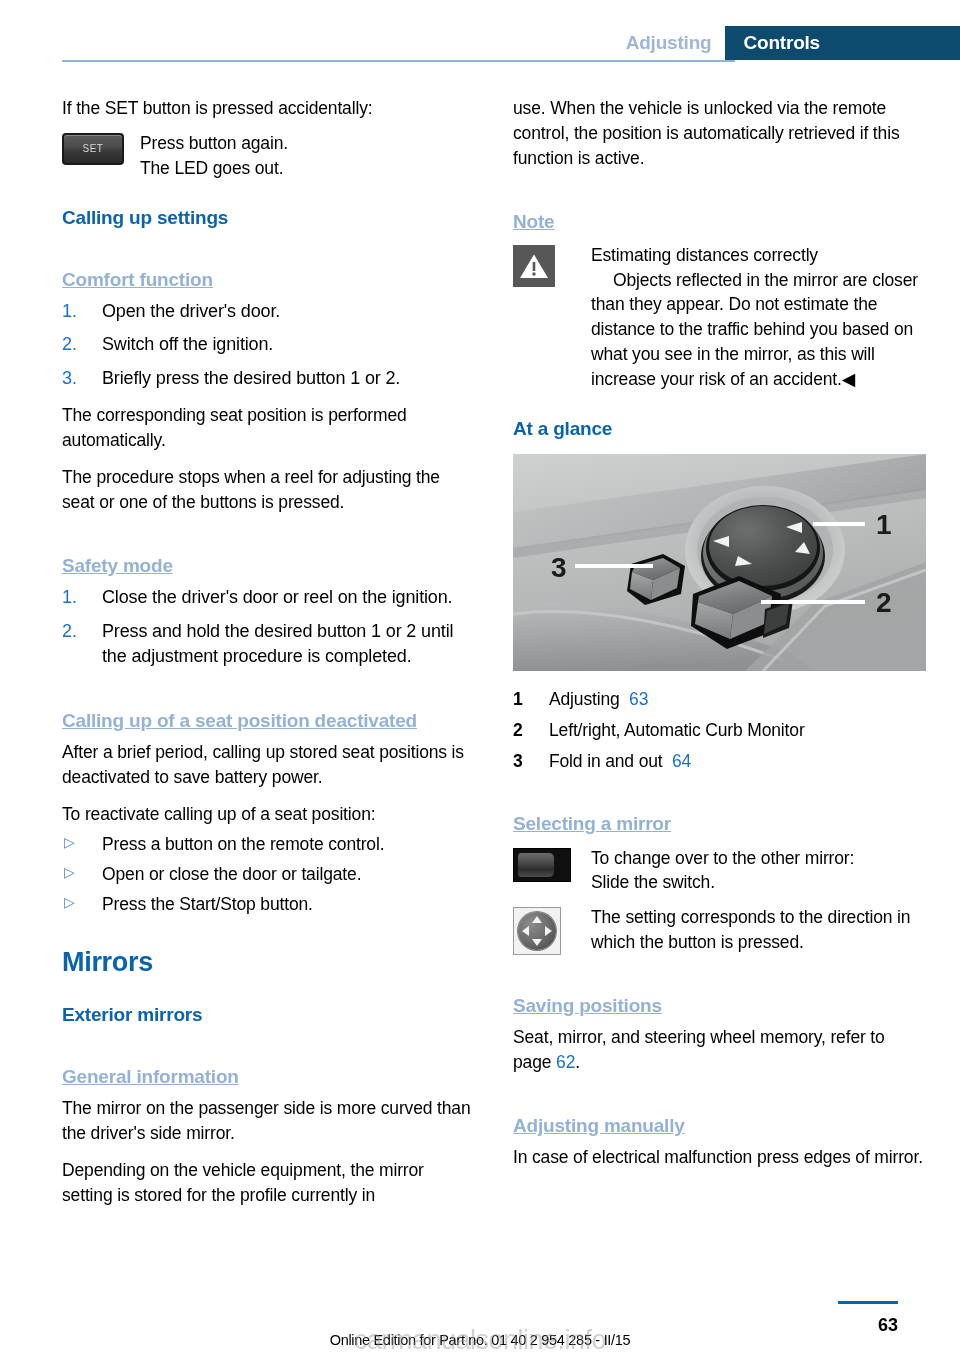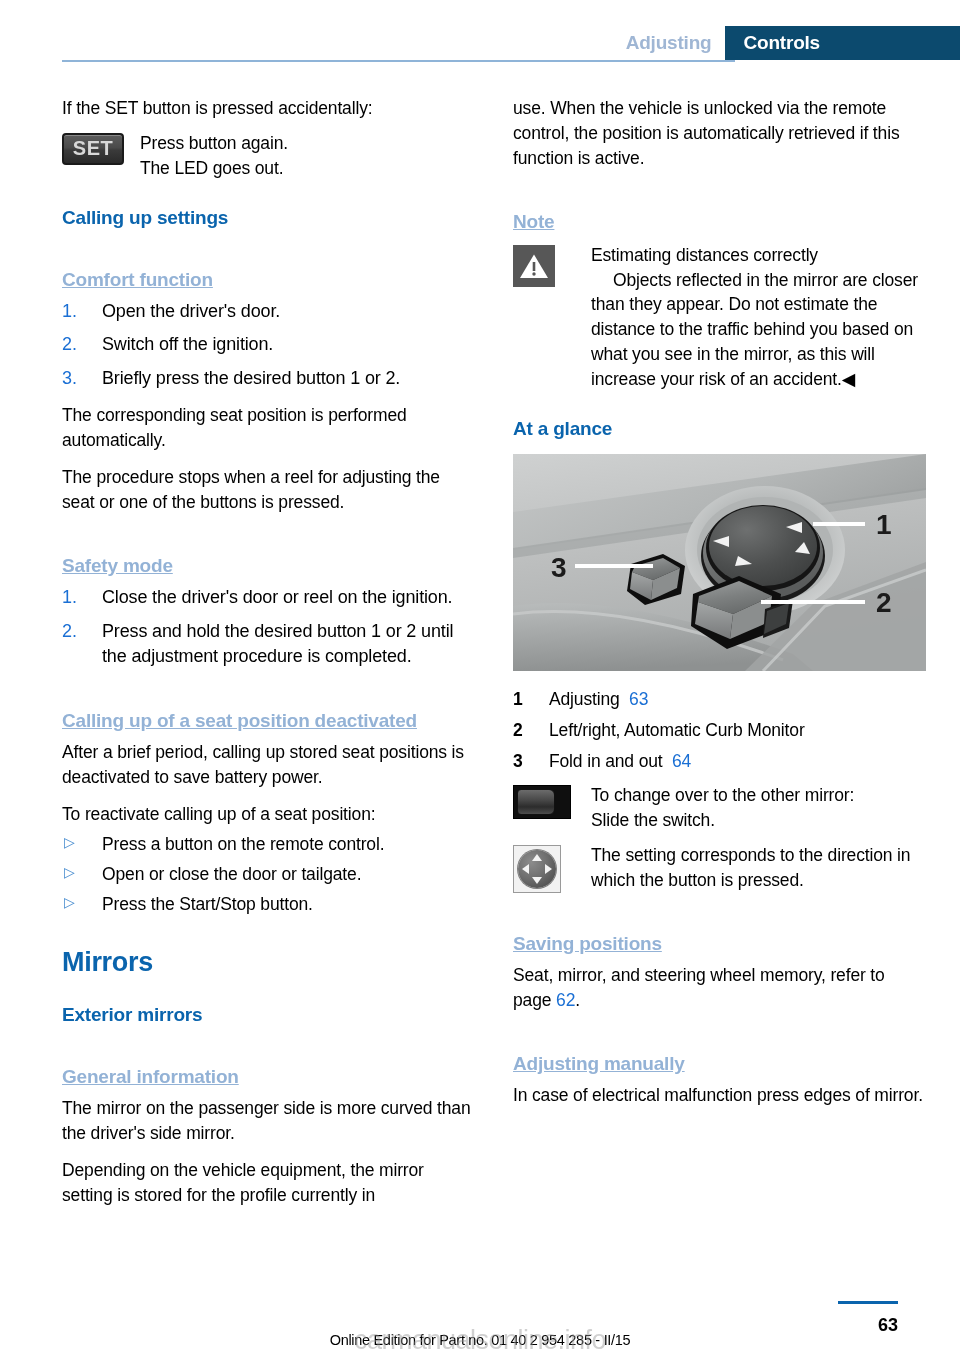--- a/index.html
+++ b/index.html
@@ -197,22 +197,22 @@
     background: linear-gradient(to bottom, #5c5c5c 0%, #4a4a4a 45%, #3a3a3a 55%, #2a2a2a 100%);
     border: 2px solid #1a1a1a;
     box-shadow: inset 0 1px 0 rgba(255,255,255,0.28);
     display: flex;
     align-items: center;
     justify-content: center;
     box-sizing: border-box;
   }
   .icon-set span {
     color: #d8d8d8;
-    font-size: 20px;
-    font-weight: bold;
+    font-size: 10px;
+    font-weight: normal;
     letter-spacing: 0.5px;
   }
 
   
   .icon-warn {
     width: 42px;
     height: 42px;
     background: #575757;
     display: flex;
     align-items: center;
@@ -523,20 +523,21 @@
       <span class="legend-num">1</span><span>Adjusting</span>&nbsp; <span class="pageref">63</span>
     </li>
     <li>
       <span class="legend-num">2</span><span>Left/right, Automatic Curb Monitor</span>
     </li>
     <li>
       <span class="legend-num">3</span><span>Fold in and out</span>&nbsp; <span class="pageref">64</span>
     </li>
   </ul>
 
+  <h3 class="h-lightblue">Selecting a mirror</h3>
 
   <div class="iconblock">
     <div class="ib-icon">
       <div class="icon-slide">
         <div class="sw-inner"></div>
       </div>
     </div>
     <div class="ib-text">To change over to the other mirror:</div>
     <div class="ib-text">Slide the switch.</div>
   </div>

